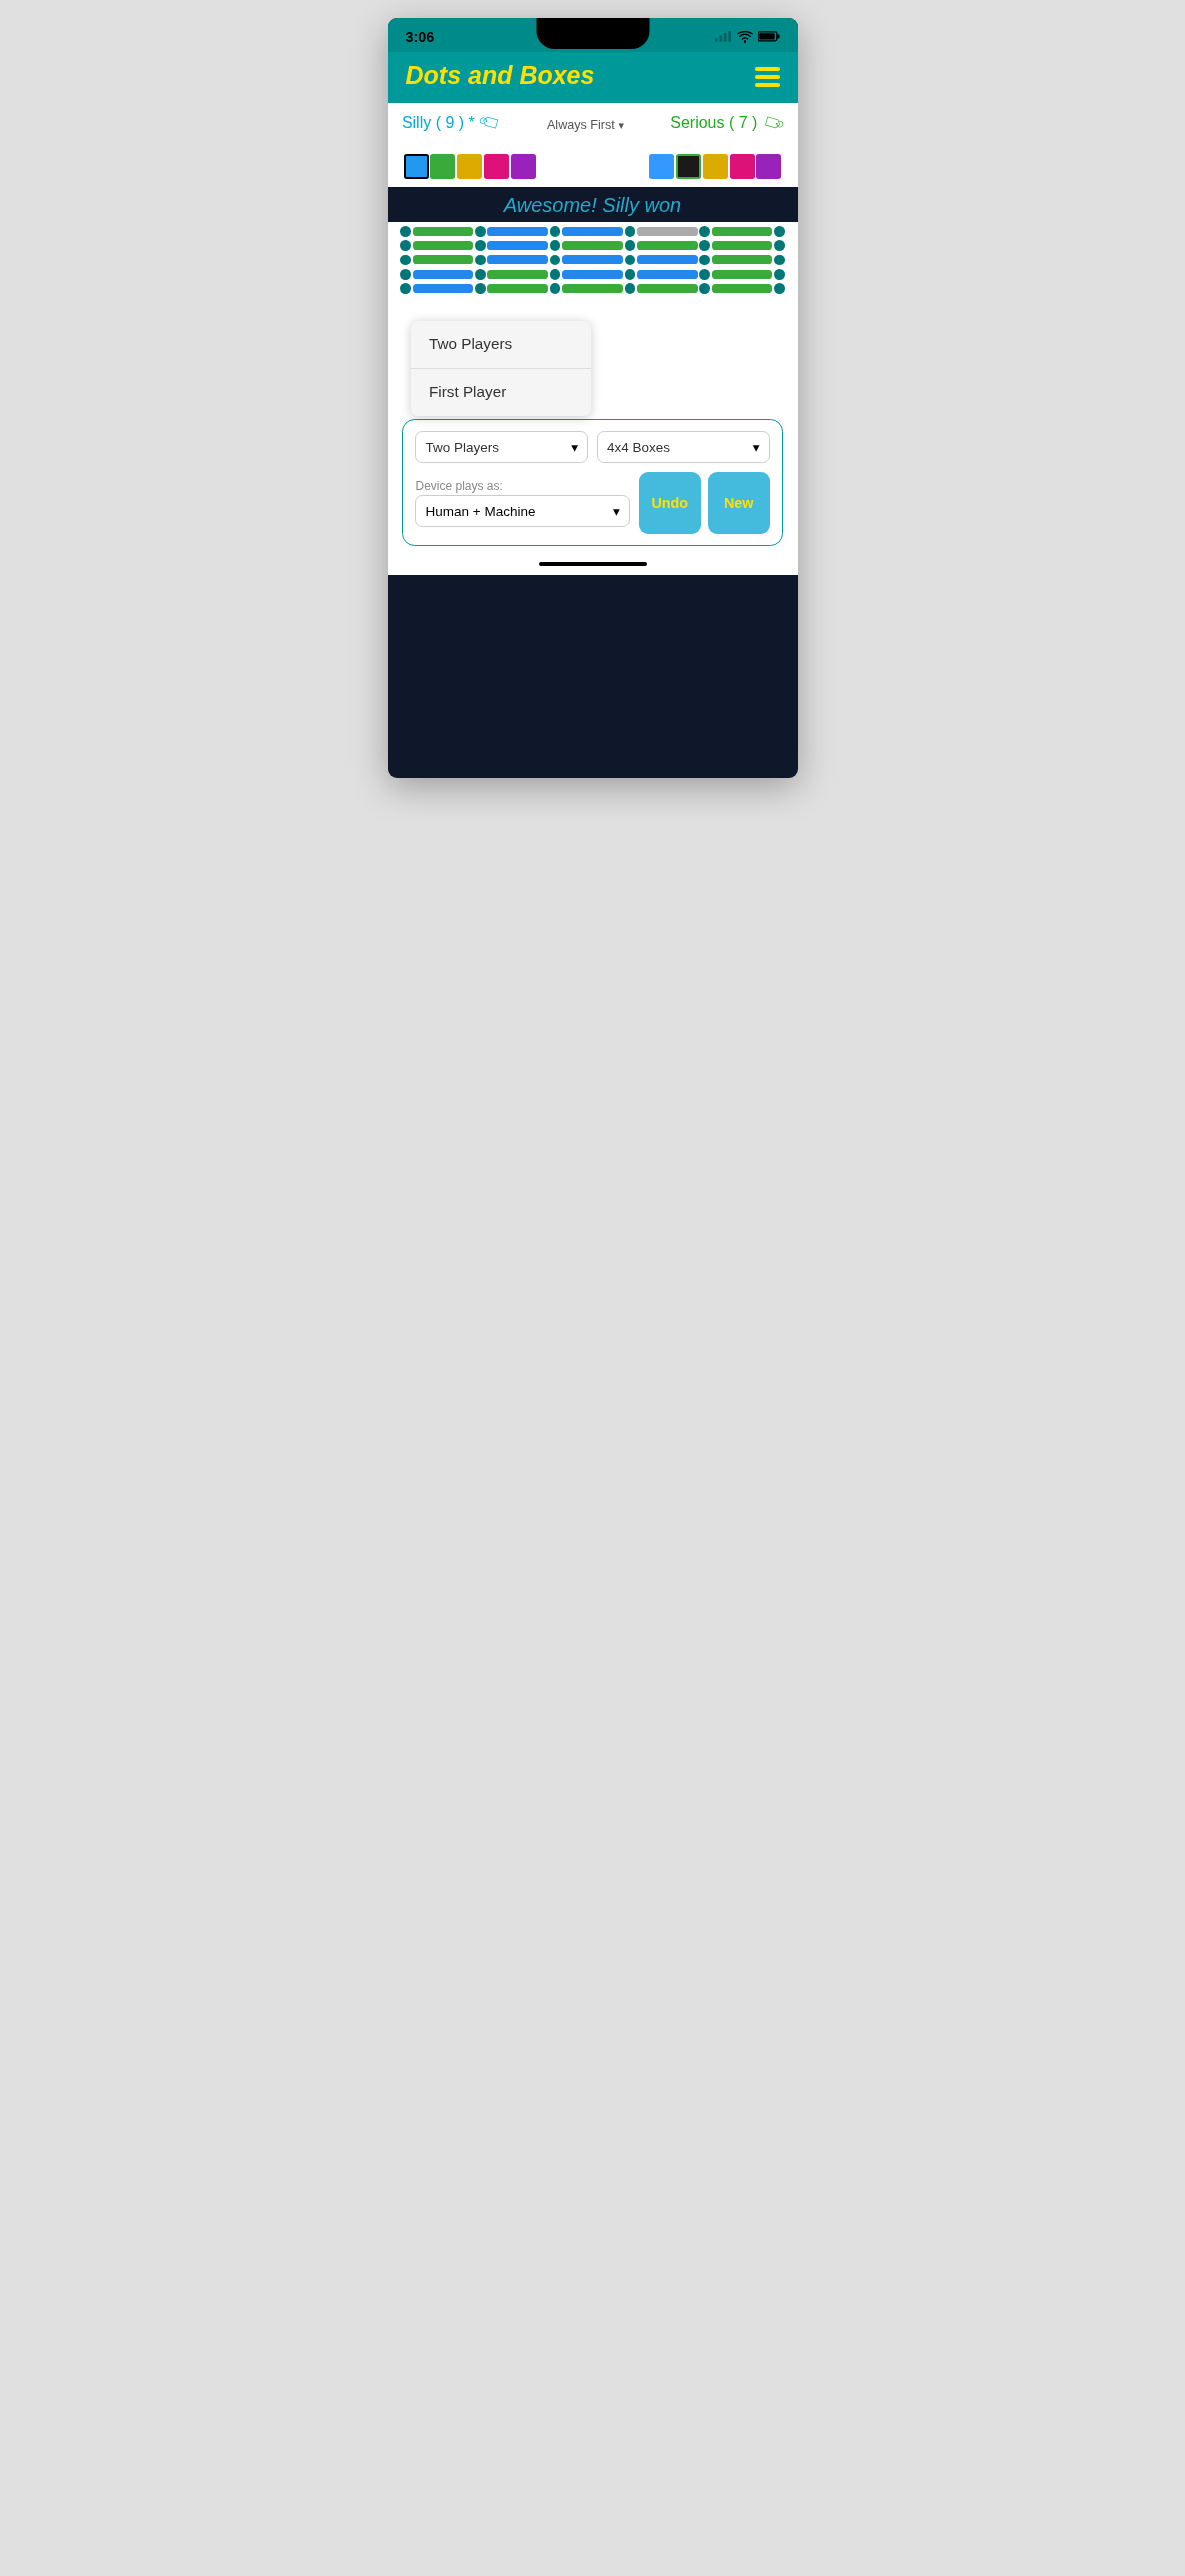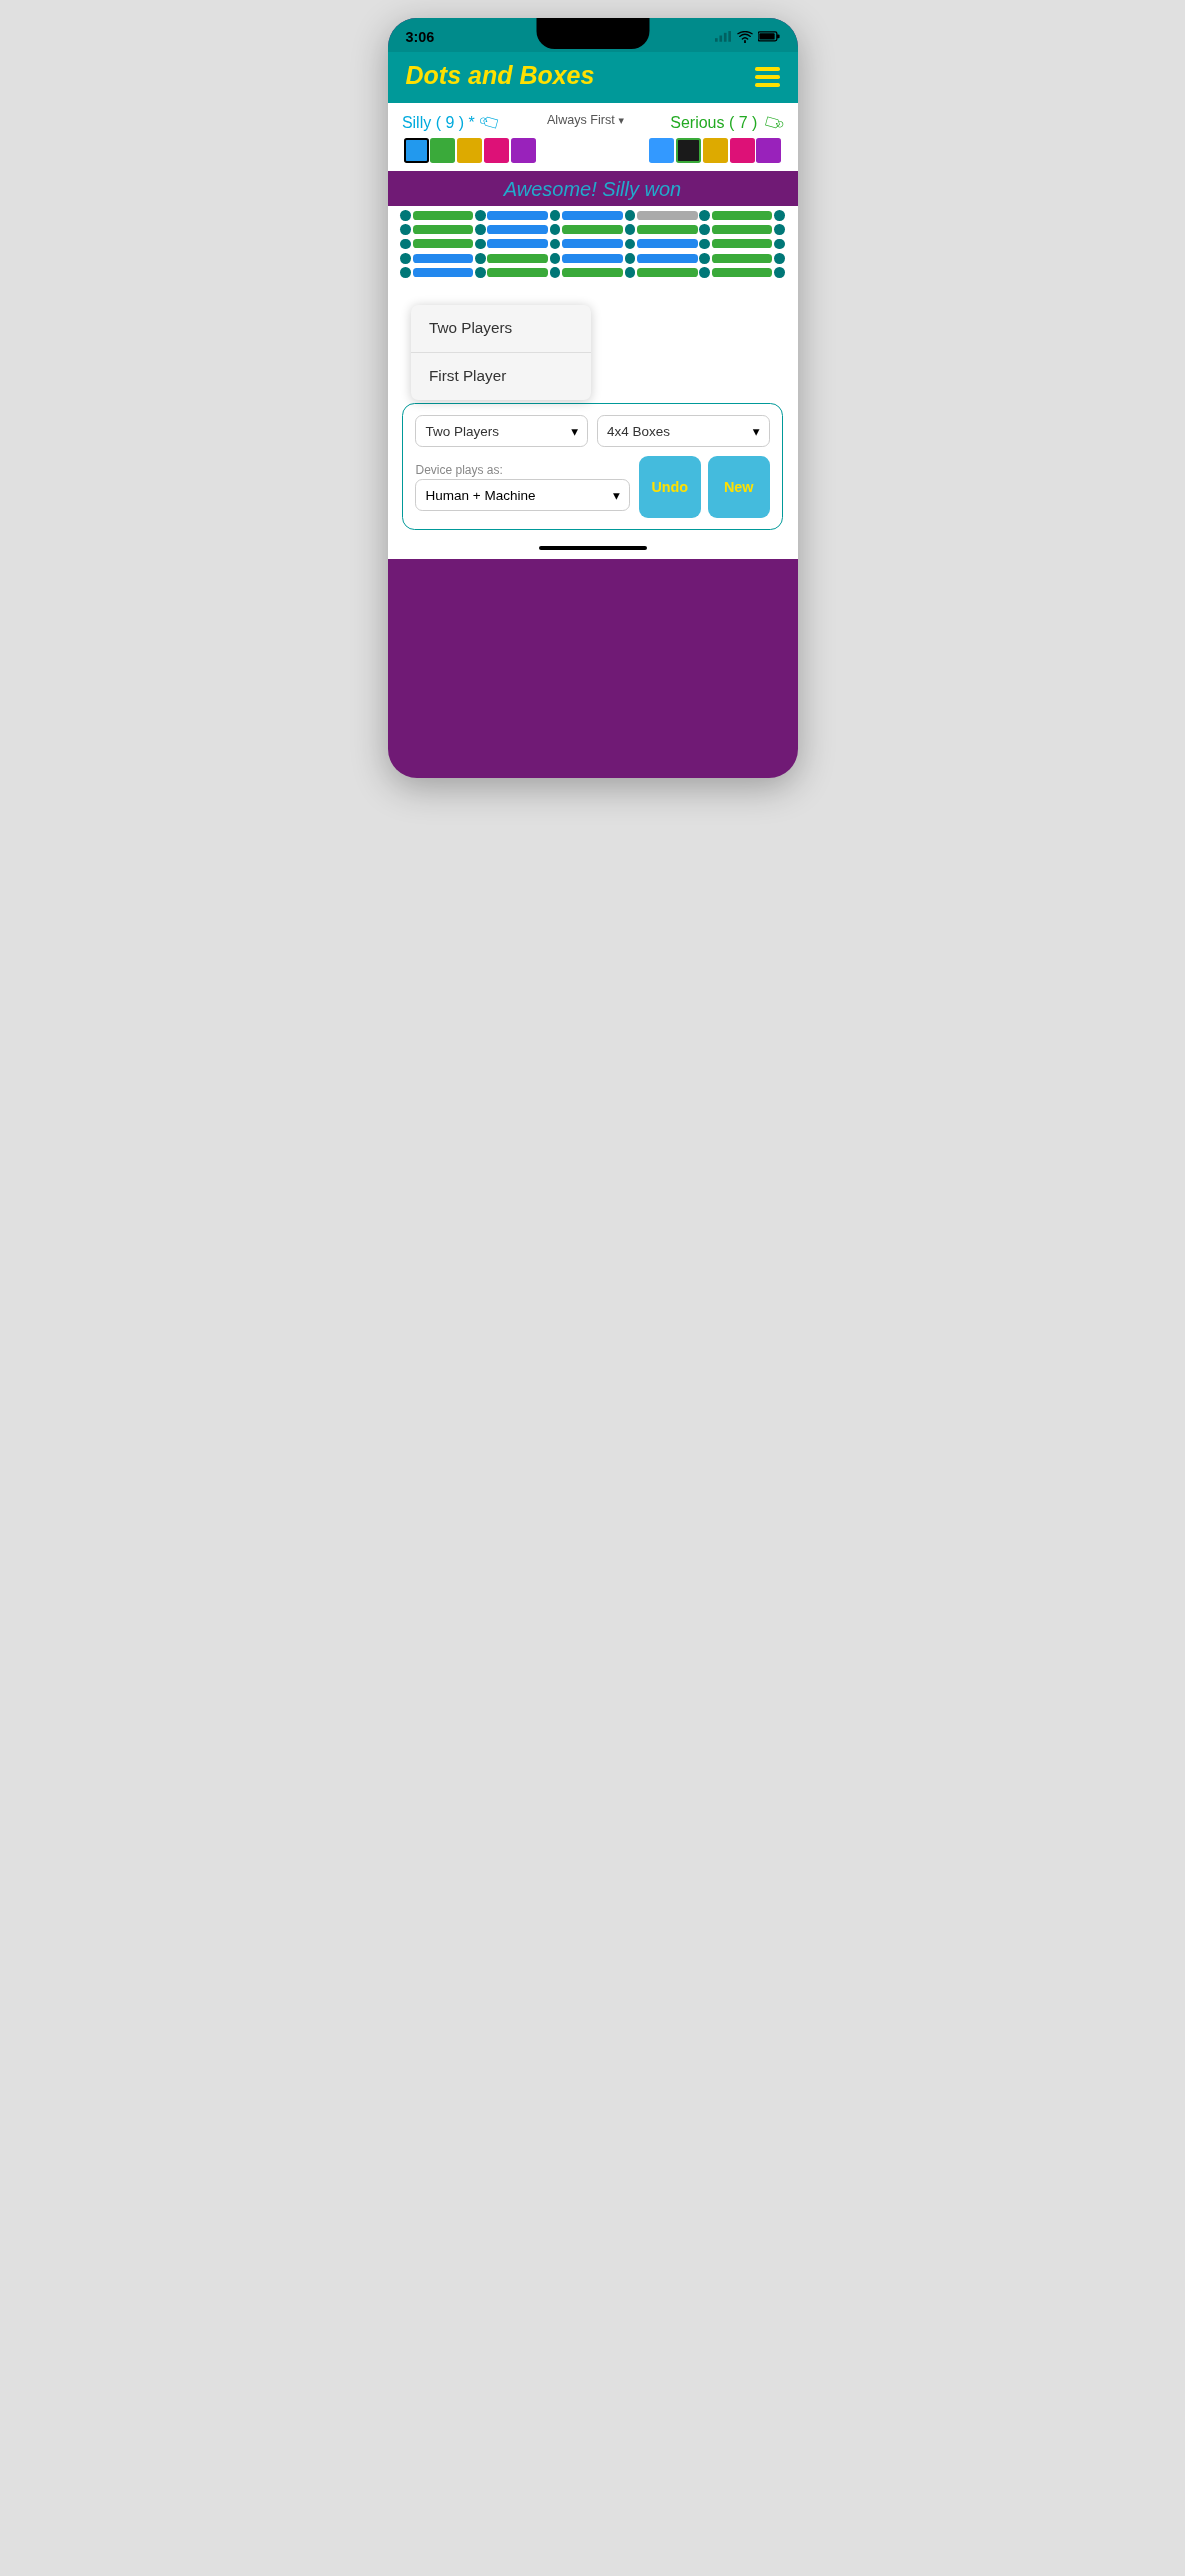--- a/index.html
+++ b/index.html
@@ -7,22 +7,22 @@
       background: #e0e0e0;
       display: flex;
       justify-content: center;
       align-items: flex-start;
       min-height: 100vh;
       font-family: -apple-system, BlinkMacSystemFont, 'Helvetica Neue', sans-serif;
     }
     .phone-frame {
       width: 410px;
       min-height: 760px;
-      background: #701a75;
-      border-radius: 29px;
+      background: #0f172a;
+      border-radius: 9px;
       overflow: hidden;
       position: relative;
       box-shadow: 0 9px 36px rgba(0,0,0,0.3);
       margin: 18px auto;
     }
 
     
     .status-bar {
       background: #008B8B;
       display: flex;
@@ -84,23 +84,23 @@
       border-radius: 1.8px;
     }
 
     
     .score-area {
       background: #fff;
       padding: 10.8px 14.4px 7.2px;
     }
     .score-row {
       display: flex;
-      align-items: flex-start;
+      align-items: flex-end;
       justify-content: space-between;
-      margin-bottom: 6px;
+      margin-bottom: 22px;
     }
     .player-left {
       display: flex;
       align-items: center;
       gap: 5.4px;
     }
     .player-right {
       display: flex;
       align-items: center;
       gap: 5.4px;

